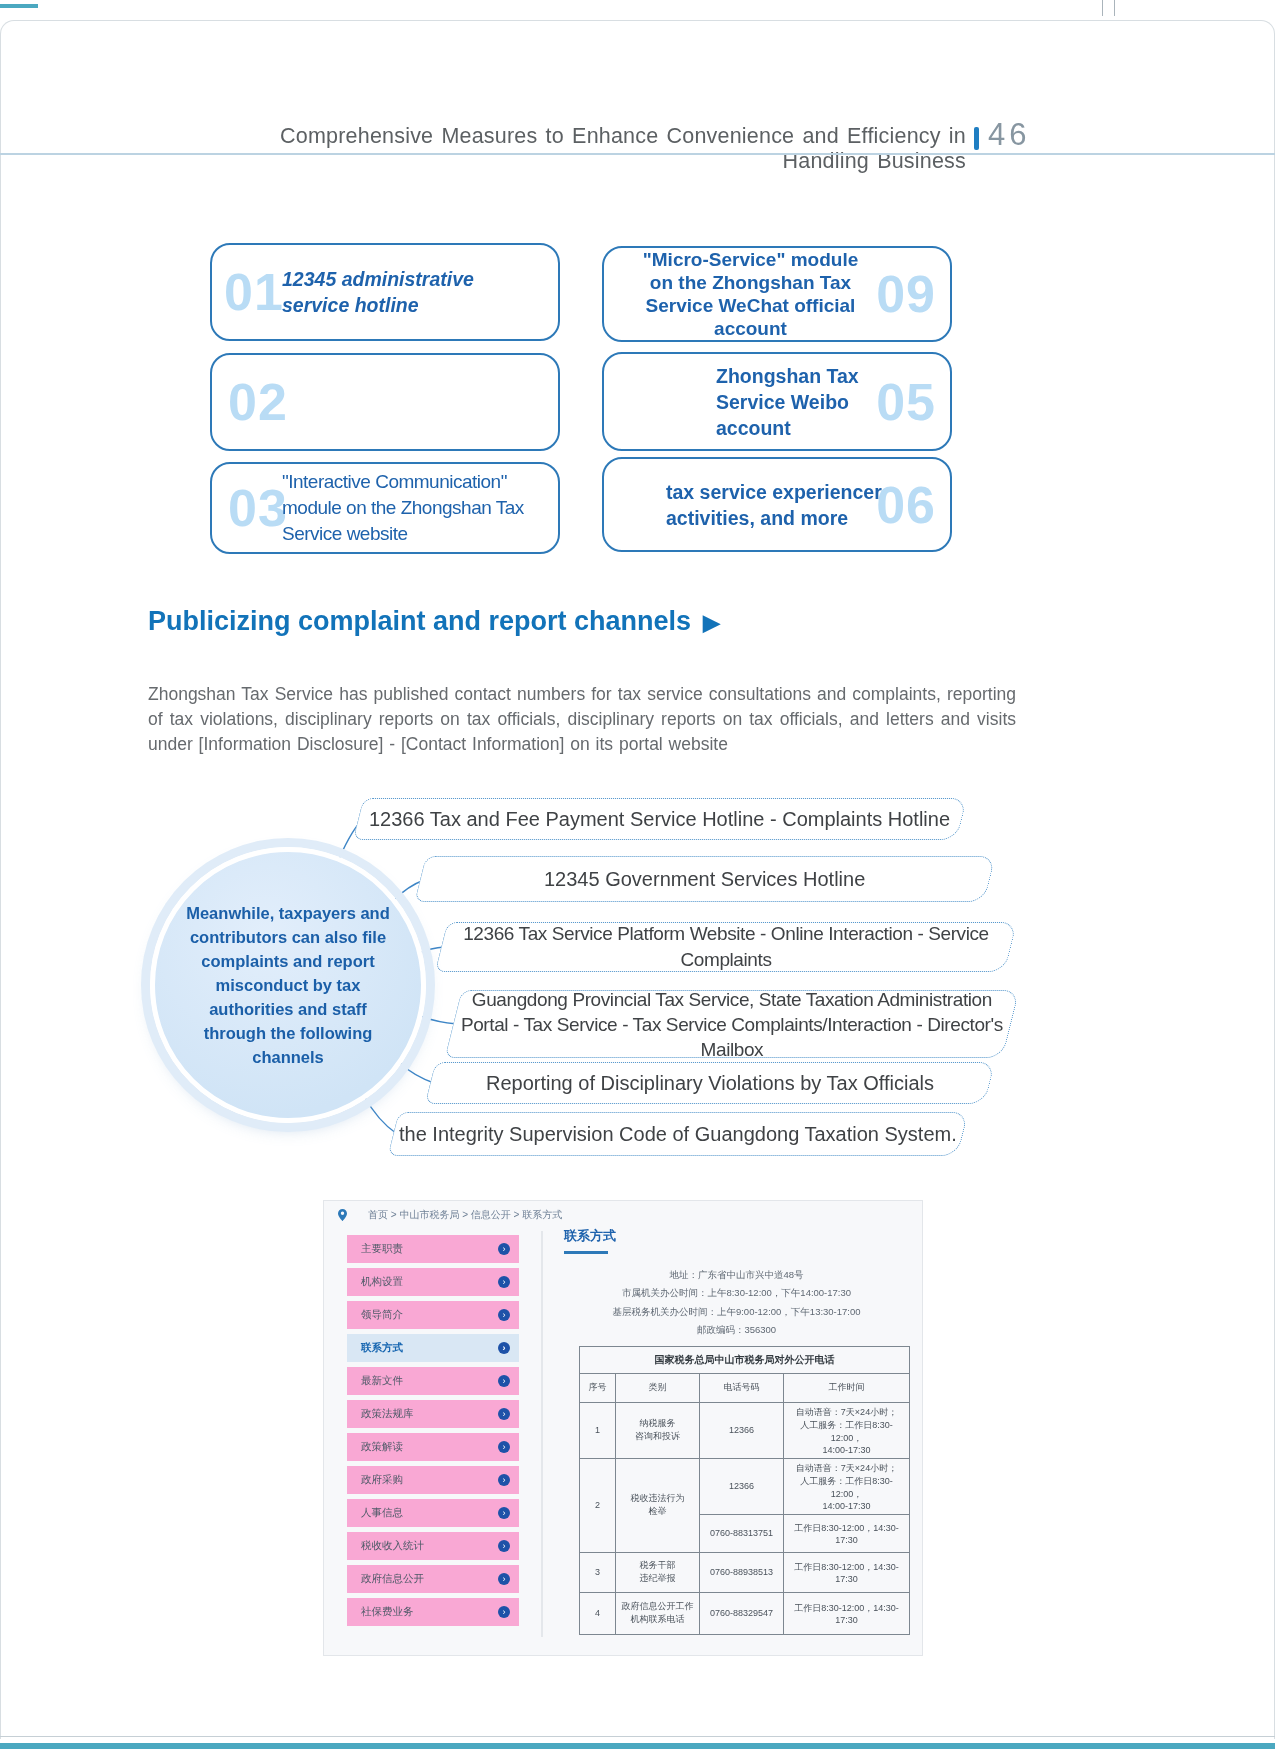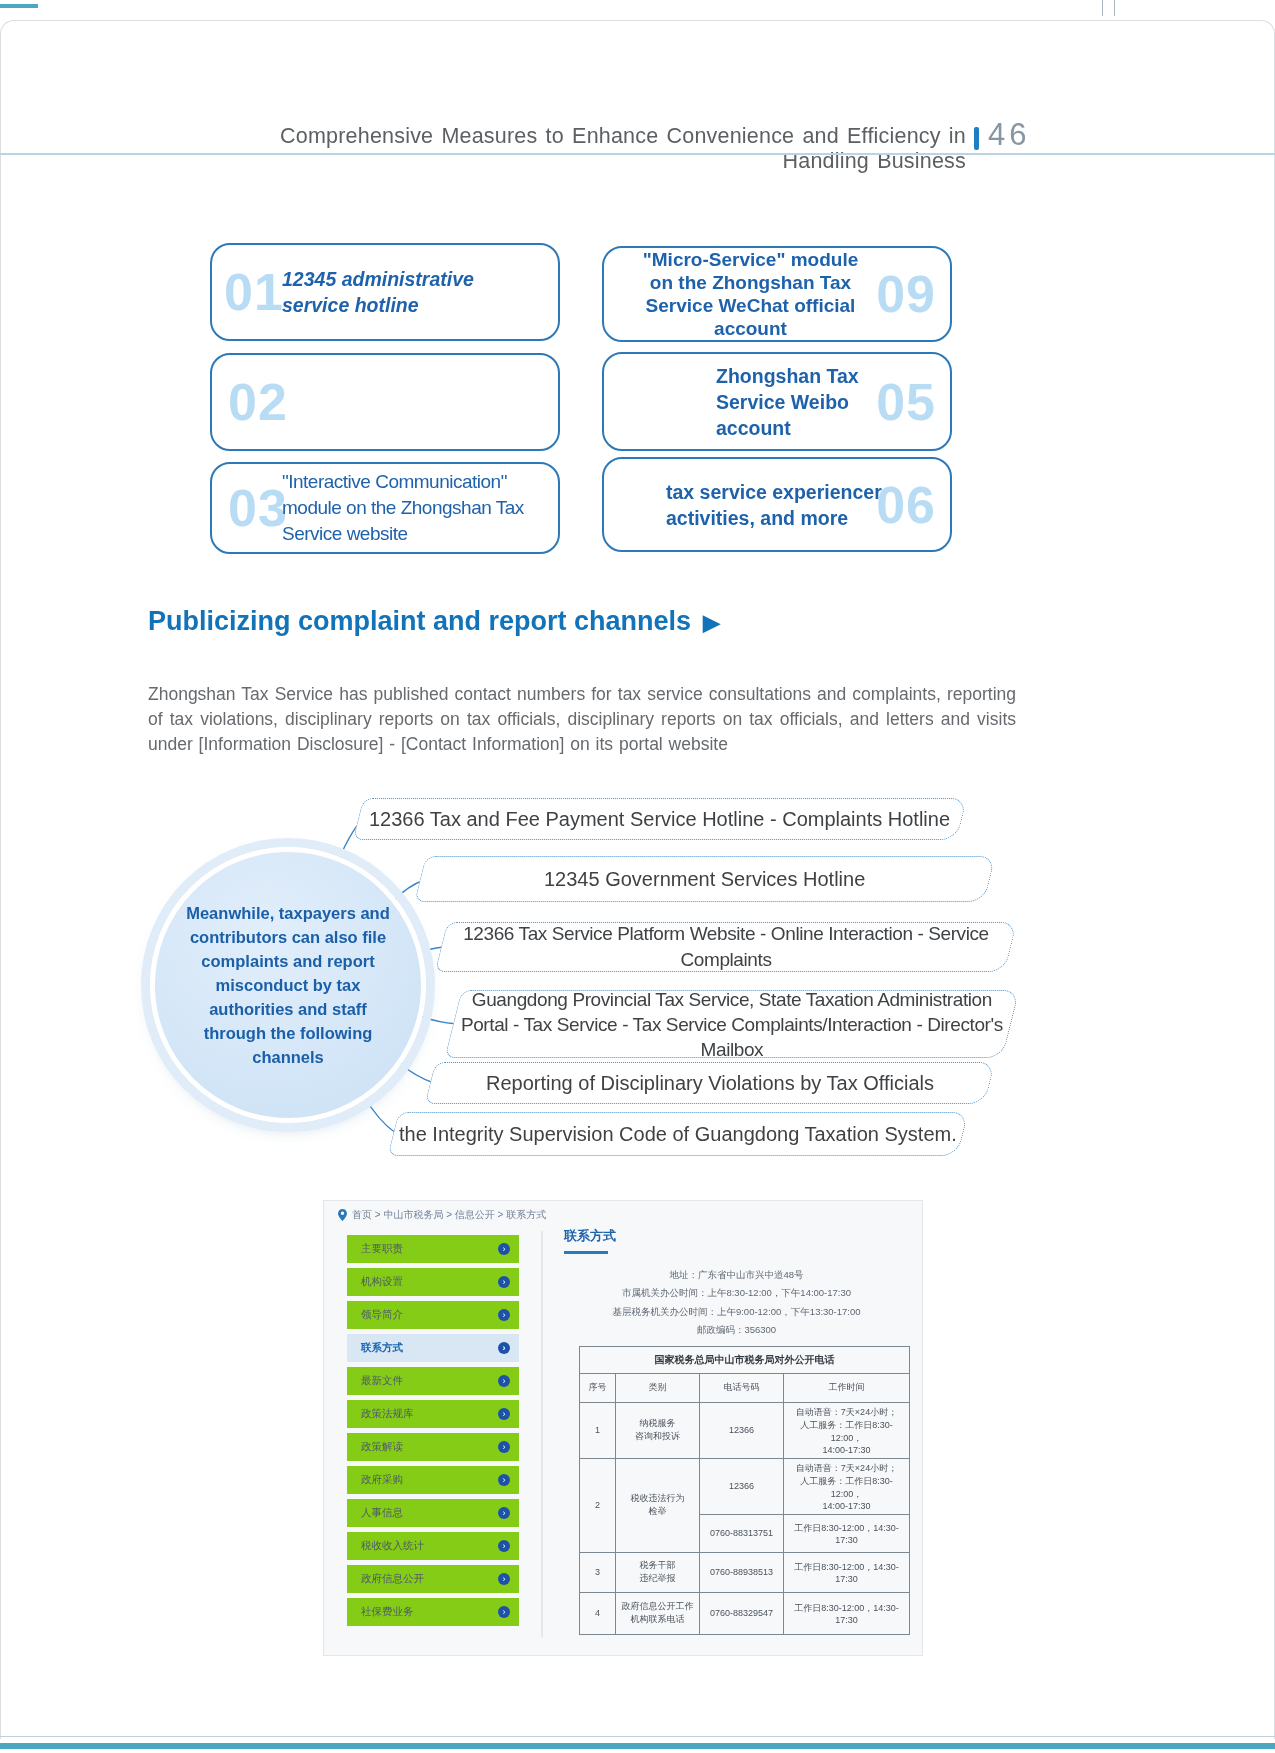--- a/index.html
+++ b/index.html
@@ -54,23 +54,23 @@
         border-radius:10px 16px 16px 10px;transform:skewX(-14deg);
         display:flex;align-items:center;justify-content:center;z-index:1;box-sizing:border-box;}
   .pill>span{display:block;transform:skewX(14deg);font-size:20px;color:#3f4245;
              text-align:center;line-height:26px;}
   #connectors{position:absolute;left:0;top:790px;width:1275px;height:380px;z-index:0;}
 
   
   .site{position:absolute;left:323px;top:1200px;width:600px;height:456px;background:#f7f8fa;
         border:1px solid #e3e6ea;box-sizing:border-box;}
   .crumb{position:absolute;left:14px;top:7px;font-size:10px;color:#6f8096;display:flex;
-         align-items:center;gap:5px;}
+         align-items:center;gap:21px;}
   .side{position:absolute;left:23px;top:34px;width:172px;display:flex;flex-direction:column;gap:5px;}
-  .srow{height:28px;background:#84cc16;display:flex;align-items:center;
+  .srow{height:28px;background:#f9a8d4;display:flex;align-items:center;
         justify-content:space-between;padding:0 9px 0 14px;font-size:10.5px;color:#4e5a68;}
   .srow.active{background:#d9e7f4;color:#1565b0;font-weight:700;}
   .scirc{width:12px;height:12px;border-radius:50%;background:#1e52a8;color:#fff;font-size:9px;
          line-height:12px;text-align:center;flex:0 0 auto;}
   .divline{position:absolute;left:217px;top:30px;bottom:18px;width:2px;background:#e4e7eb;}
   .main{position:absolute;left:240px;top:26px;width:345px;}
   .mtitle{font-size:13px;font-weight:700;color:#1f63ad;}
   .munder{width:44px;height:2.5px;background:#2d79b8;margin-top:6px;}
   .addr{margin-top:12px;text-align:center;font-size:9.5px;color:#5f6873;line-height:18.5px;}
   table.ctab{border-collapse:collapse;margin:6px 0 0 15px;width:330px;table-layout:fixed;}

